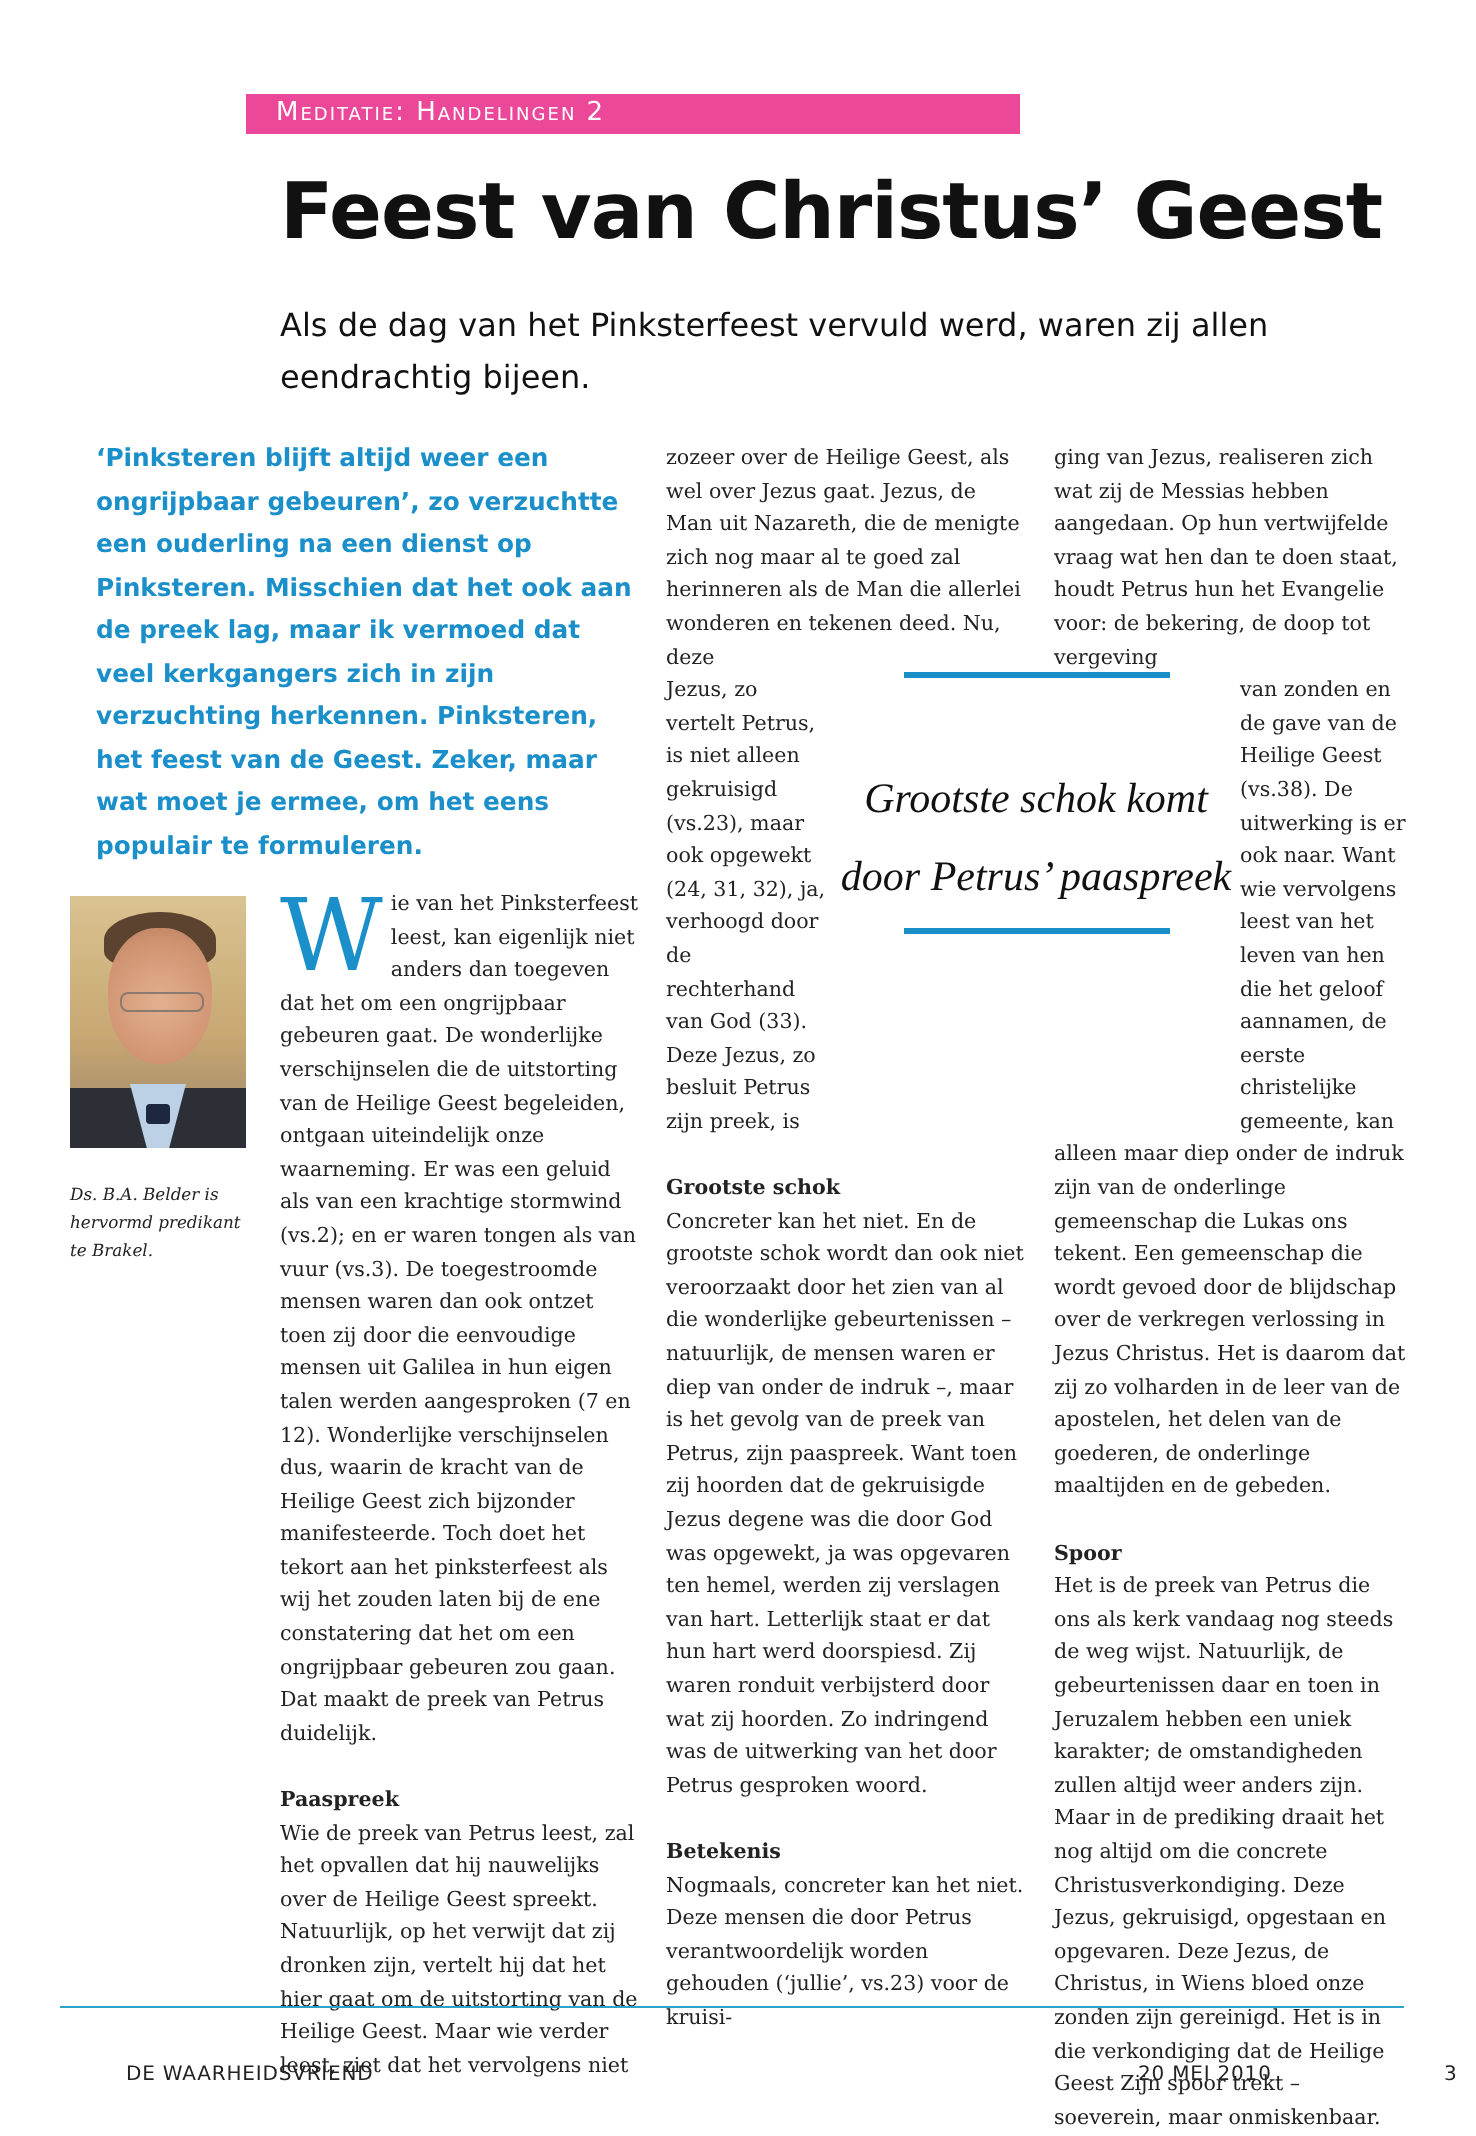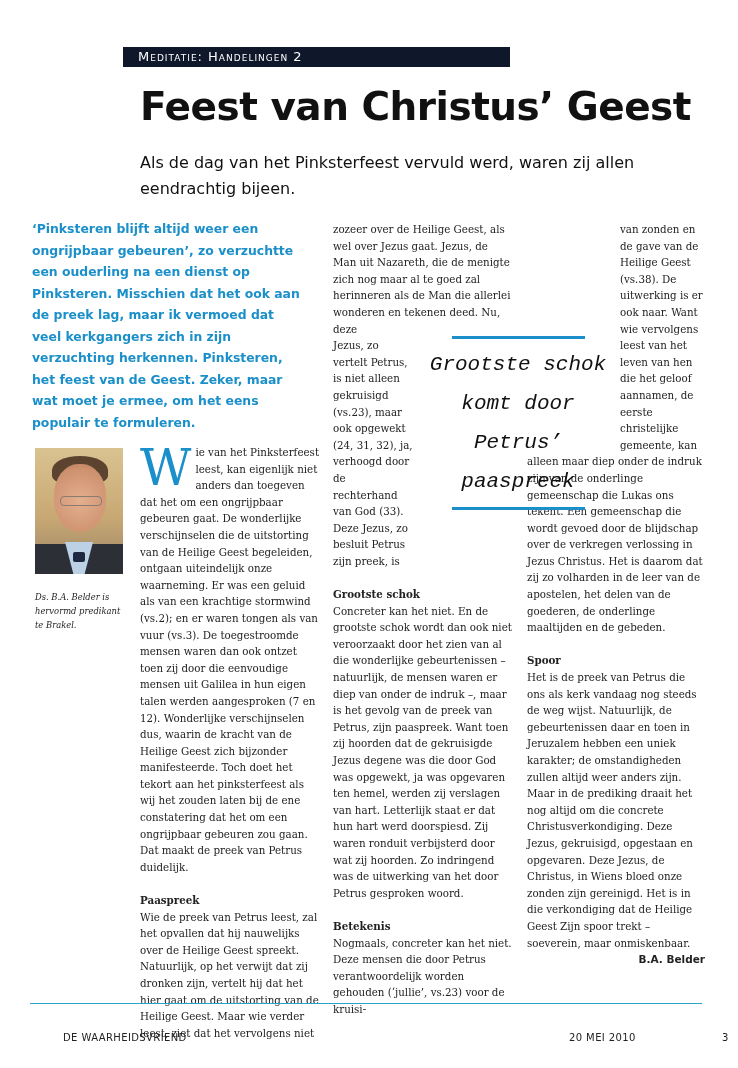--- a/index.html
+++ b/index.html
@@ -1,20 +1,20 @@
 <!DOCTYPE html>
 <html><head>
 <meta charset="utf-8">
 <style>
   html, body { margin: 0; padding: 0; background: #ffffff; }
   body { width: 738px; height: 1068px; position: relative; overflow: hidden; font-family: "DejaVu Serif", serif; color: #1a1a1a; }
-  .section-band { position: absolute; left: 123px; top: 47px; width: 387px; height: 20px; background: #0f172a; color: #ffffff; font-family: "DejaVu Sans", sans-serif; font-size: 13px; letter-spacing: 1px; line-height: 20px; padding-left: 15px; box-sizing: border-box; font-variant: small-caps; }
+  .section-band { position: absolute; left: 123px; top: 47px; width: 387px; height: 20px; background: #ec4899; color: #ffffff; font-family: "DejaVu Sans", sans-serif; font-size: 13px; letter-spacing: 1px; line-height: 20px; padding-left: 15px; box-sizing: border-box; font-variant: small-caps; }
   .title { position: absolute; left: 140px; top: 82px; font-family: "DejaVu Sans", sans-serif; font-weight: bold; font-size: 39px; letter-spacing: -0.5px; margin: 0; color: #111; line-height: 50px; text-align: center; }
   .subtitle { position: absolute; left: 140px; top: 150px; width: 500px; font-family: "DejaVu Sans", sans-serif; font-size: 16px; line-height: 26px; color: #111; }
-  .intro { position: absolute; left: 32px; top: 218px; width: 270px; font-family: "DejaVu Sans", sans-serif; font-weight: bold; font-size: 12.4px; line-height: 21.5px; color: #1a8fc9; }
+  .intro { position: absolute; left: 48px; top: 218px; width: 270px; font-family: "DejaVu Sans", sans-serif; font-weight: bold; font-size: 12.4px; line-height: 21.5px; color: #1a8fc9; }
   .photo { position: absolute; left: 35px; top: 448px; width: 88px; height: 126px; overflow: hidden; background: linear-gradient(180deg, #d9c391 0%, #c8a873 55%, #9a8468 100%); }
   .photo .face { position: absolute; left: 19px; top: 16px; width: 52px; height: 68px; border-radius: 46% 46% 48% 48%; background: radial-gradient(circle at 50% 55%, #e3b08f 0%, #cf9270 70%, #b57a5a 100%); }
   .photo .hair { position: absolute; left: 17px; top: 8px; width: 56px; height: 28px; border-radius: 50% 50% 30% 30%; background: #5b4330; }
   .photo .glasses { position: absolute; left: 25px; top: 48px; width: 40px; height: 8px; border: 1px solid #8a7a70; border-radius: 4px; }
   .photo .suit { position: absolute; left: 0; top: 96px; width: 88px; height: 30px; background: #2c2f35; }
   .photo .shirt { position: absolute; left: 30px; top: 94px; width: 28px; height: 32px; background: #bcd0e6; clip-path: polygon(0 0, 100% 0, 70% 100%, 30% 100%); }
   .photo .tie { position: absolute; left: 38px; top: 104px; width: 12px; height: 10px; background: #1d2740; border-radius: 2px; }
   .caption { position: absolute; left: 35px; top: 590px; width: 95px; font-family: "DejaVu Serif", serif; font-style: italic; font-size: 8.4px; line-height: 14px; color: #222; }
   .col { position: absolute; font-size: 10.3px; line-height: 16.6px; color: #222; }
   .col p { margin: 0; }
@@ -22,21 +22,21 @@
   .col .gap { height: 16.6px; }
   .col1 { left: 140px; top: 444px; width: 180px; }
   .dropcap { float: left; font-size: 50px; line-height: 44px; color: #1a8fc9; margin: 2px 4px 0 0; font-family: "DejaVu Serif", serif; }
   .col2 { left: 333px; top: 221px; width: 180px; }
   .col2 .narrow { width: 80px; }
   .col3 { left: 527px; top: 221px; width: 178px; }
   .col3 .narrow { margin-left: 93px; width: 86px; }
   .signature { text-align: right; font-family: "DejaVu Sans", sans-serif; font-weight: bold; font-size: 10.5px; }
   .pullquote { position: absolute; left: 418px; top: 336px; width: 200px; text-align: center; }
   .pq-rule { width: 133px; height: 3px; background: #1a8fc9; margin: 0 auto; }
-  .pq-text { font-family: Liberation Mono, monospace; font-style: italic; font-size: 21px; line-height: 39px; color: #111; padding: 6px 0 6px; }
+  .pq-text { font-family: Liberation Serif, serif; font-style: italic; font-size: 21px; line-height: 39px; color: #111; padding: 6px 0 6px; margin-top: 35px; }
   .footer-rule { position: absolute; left: 30px; top: 1003px; width: 672px; height: 1px; background: #29a3c8; }
   .footer { position: absolute; top: 1032px; font-family: "DejaVu Sans", sans-serif; font-size: 10px; color: #222; letter-spacing: 0.4px; padding-left: 30px; }
   .f-left { left: 33px; }
   .f-date { left: 539px; text-align: right; }
   .f-page { left: 692px; }
 </style>
 </head>
 <body>
 
 <div class="section-band">Meditatie: Handelingen 2</div>
@@ -67,20 +67,21 @@
   <p class="narrow">Jezus, zo vertelt Petrus, is niet alleen gekruisigd (vs.23), maar ook opgewekt (24, 31, 32), ja, verhoogd door de rechterhand van God (33). Deze Jezus, zo besluit Petrus zijn preek, is</p>
   <div class="gap"></div>
   <p class="head">Grootste schok</p>
   <p>Concreter kan het niet. En de grootste schok wordt dan ook niet veroorzaakt door het zien van al die wonderlijke gebeurtenissen – natuurlijk, de mensen waren er diep van onder de indruk –, maar is het gevolg van de preek van Petrus, zijn paaspreek. Want toen zij hoorden dat de gekruisigde Jezus degene was die door God was opgewekt, ja was opgevaren ten hemel, werden zij verslagen van hart. Letterlijk staat er dat hun hart werd doorspiesd. Zij waren ronduit verbijsterd door wat zij hoorden.  Zo indringend was de uitwerking van het door Petrus gesproken woord.</p>
   <div class="gap"></div>
   <p class="head">Betekenis</p>
   <p>Nogmaals, concreter kan het niet. Deze mensen die door Petrus verantwoordelijk worden gehouden (‘jullie’, vs.23) voor de kruisi-</p>
 </div>
 
 <div class="col col3">
+  <p>ging van Jezus, realiseren zich wat zij de Messias hebben aangedaan. Op hun vertwijfelde vraag wat hen dan te doen staat, houdt Petrus hun het Evangelie voor: de bekering, de doop tot vergeving</p>
   <p class="narrow">van zonden en de gave van de Heilige Geest (vs.38). De uitwerking is er ook naar. Want wie vervolgens leest van het leven van hen die het geloof aannamen, de eerste christelijke gemeente, kan</p>
   <p>alleen maar diep onder de indruk zijn van de onderlinge gemeenschap die Lukas ons tekent. Een gemeenschap die wordt gevoed door de blijdschap over de verkregen verlossing in Jezus Christus. Het is daarom dat zij zo volharden in de leer van de apostelen, het delen van de goederen, de onderlinge maaltijden en de gebeden.</p>
   <div class="gap"></div>
   <p class="head">Spoor</p>
   <p>Het is de preek van Petrus die ons als kerk vandaag nog steeds de weg wijst. Natuurlijk, de gebeurtenissen daar en toen in Jeruzalem hebben een uniek karakter; de omstandigheden zullen altijd weer anders zijn. Maar in de prediking draait het nog altijd om die concrete Christusverkondiging. Deze Jezus, gekruisigd, opgestaan en opgevaren. Deze Jezus, de Christus, in Wiens bloed onze zonden zijn gereinigd. Het is in die verkondiging dat de Heilige Geest Zijn spoor trekt – soeverein, maar onmiskenbaar.</p>
   <p class="signature">B.A. Belder</p>
 </div>
 
 <div class="pullquote">
   <div class="pq-rule"></div>

